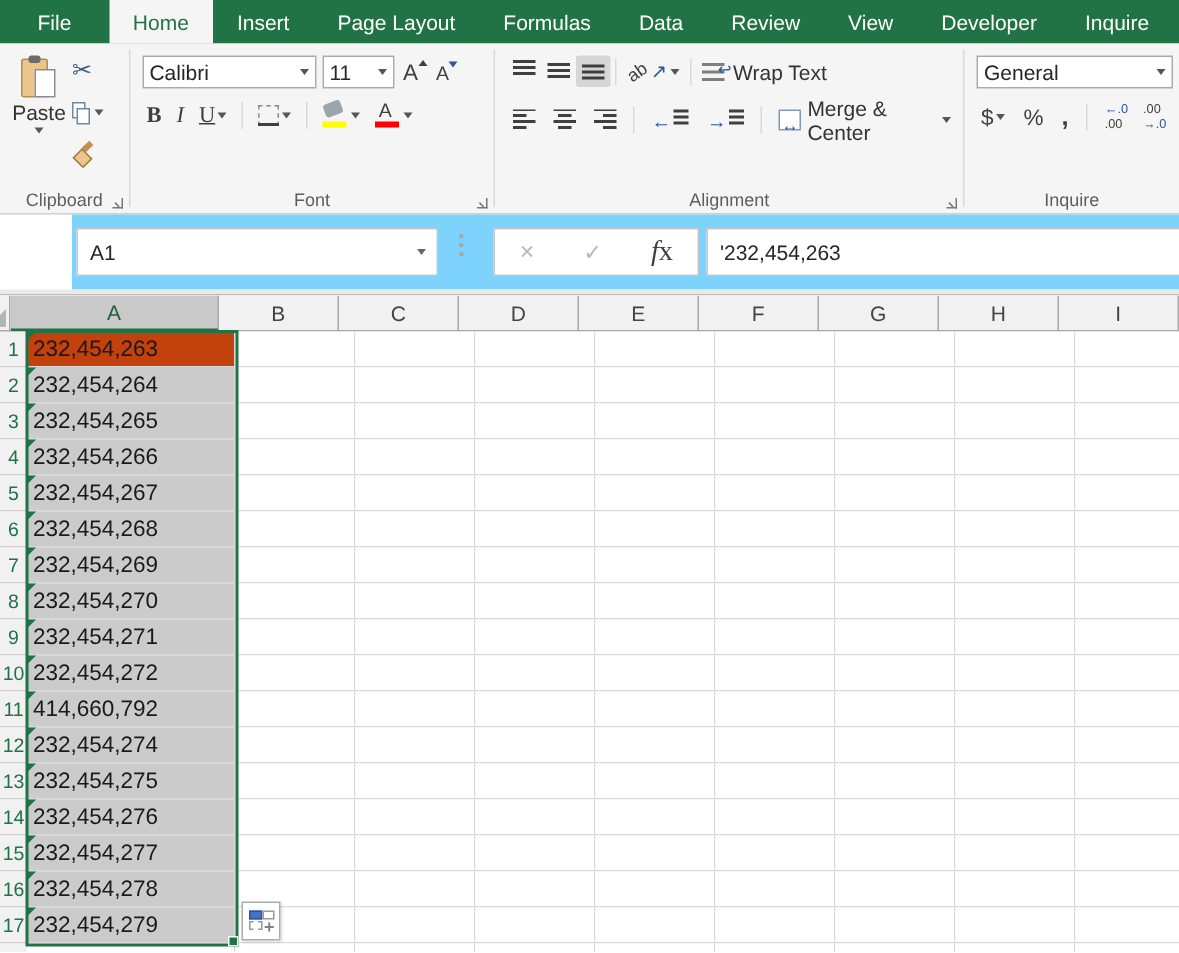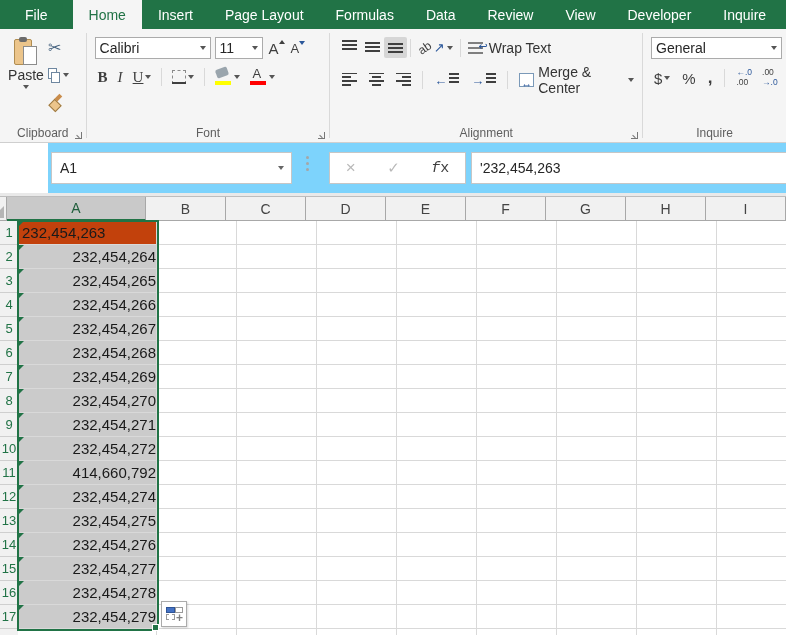--- a/index.html
+++ b/index.html
@@ -98,39 +98,39 @@
 
   
   .fbar { position:absolute; top:143px; left:0; width:786px; height:50px; background:#7dd3fc;margin-left:48px; }
   .namebox { position:absolute; left:3px; top:9px; width:241px; height:32px; background:#fff; border:1px solid #c6c6c6; display:flex; align-items:center; font-size:14px; color:#262626; padding:0 8px; }
   .namebox .dd { position:absolute; right:7px; border-top-color:#666; }
   .dots { position:absolute; left:258px; top:13px; display:flex; flex-direction:column; gap:3px; }
   .dots i { width:3px; height:3px; background:#a6a6a6; border-radius:50%; }
   .fxbox { position:absolute; left:281px; top:9px; width:137px; height:32px; background:#fff; border:1px solid #c6c6c6; display:flex; align-items:center; justify-content:space-around; }
   .fx-x { color:#b9b9b9; font-size:17px; }
   .fx-check { color:#b9b9b9; font-size:15px; }
-  .fx-fx { color:#3f3f3f; font-size:15px; font-family:Liberation Mono, monospace; }
+  .fx-fx { color:#3f3f3f; font-size:19px; font-family:Liberation Serif, serif; }
   .fx-fx i { font-style:italic; }
   .finput { position:absolute; left:423px; top:9px; right:0; height:32px; background:#fff; border:1px solid #c6c6c6; border-right:none; display:flex; align-items:center; font-size:14px; color:#262626; padding:0 8px; }
   .fspacer { position:absolute; top:193px; left:0; width:786px; height:4px; background:#e9e9e9; border-bottom:1px solid #bdbdbd; }
 
   
   .sheet { position:absolute; top:197px; left:0; width:786px; height:438px; background:#fff; overflow:hidden; }
   .hdr-row { display:flex; height:24px; }
   .corner { width:18px; height:24px; background:#f1f1f1; border-right:1px solid #a8a8a8; border-bottom:1px solid #a8a8a8; position:relative; }
   .corner::after { content:""; position:absolute; right:2px; bottom:2px; width:0; height:0; border-left:12px solid transparent; border-bottom:12px solid #b5b5b5; }
   .col-header { height:24px; background:#f1f1f1; border-right:1px solid #a8a8a8; border-bottom:1px solid #a8a8a8; font-size:14px; color:#444; display:flex; align-items:center; justify-content:center; width:80px; flex:none; }
   .col-header.col-a { width:139px; }
   .col-header.selected { background:#c9c9c9; color:#215e3c; border-bottom:2px solid #217346; }
   .grid-row { display:flex; height:24px; }
   .row-header { width:18px; flex:none; background:#f1f1f1; border-bottom:1px solid #cfcfcf; color:#217346; font-size:13px; display:flex; align-items:center; justify-content:center; }
   .cell { height:24px; border-right:1px solid #d9d9d9; border-bottom:1px solid #d9d9d9; background:#fff; position:relative; font-size:15px; color:#1a1a1a; display:flex; align-items:center; }
   .cell-a { width:139px; flex:none; padding-left:4px; }
   .cell.blank { width:80px; flex:none; }
-  .cell.sel-fill { background:#cbcbcb;justify-content:flex-end; }
+  .cell.sel-fill { background:#cbcbcb; }
   .cell.active-cell { background:#c2410c; }
   .err-tri { position:absolute; left:0; top:0; width:0; height:0; border-top:6px solid #217346; border-right:6px solid transparent; }
   .partial .row-header, .partial .cell { border-bottom:none; }
 
   .sel-overlay { position:absolute; left:17px; top:23px; width:142px; height:411px; border:2px solid #217346; pointer-events:none; }
   .fill-handle { position:absolute; left:152px; top:427px; width:7px; height:7px; background:#217346; border:1px solid #fff; }
   .autofill-btn { position:absolute; left:161px; top:404px; width:26px; height:26px; background:#fff; border:1px solid #ababab; box-shadow:1px 1px 2px rgba(0,0,0,.15); }
   .af-ico { position:absolute; left:4px; top:5px; width:18px; height:16px; }
   .af-ico .b1 { position:absolute; left:0; top:0; width:9px; height:6px; background:#4472c4; border:1px solid #2f5496; }
   .af-ico .b2 { position:absolute; left:9px; top:0; width:8px; height:6px; background:#fff; border:1px solid #9a9a9a; }

